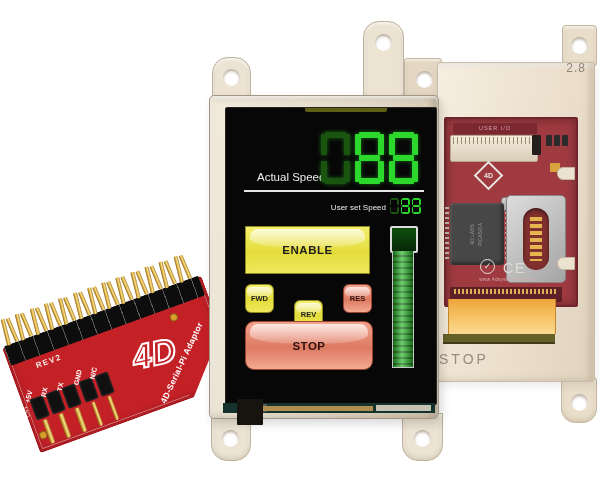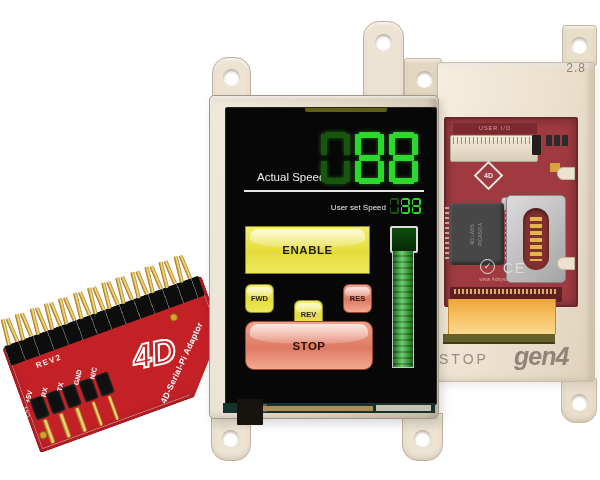--- a/index.html
+++ b/index.html
@@ -212,21 +212,20 @@
       <div class="ce-mark">CE</div>
       <div class="website">www.4dsystems.com.au</div>
       <div class="ffc-bottom"></div>
     </div>
 
     <div class="clip" style="left:119px;top:104px;"></div>
     <div class="clip" style="left:119px;top:194px;"></div>
     <div class="orange-cable"></div>
     <div class="olive-strip"></div>
     <div class="brand-fragment">STOP</div>
-    <div class="gen4-logo">gen4</div>
   </div>
 
   <div class="abs adapter-wrap">
     <div class="board-face"></div>
     <div class="gpio-strip"></div>
     <div id="gpio-pins">
         <div class="gpio-col" style="left: 6px;">
           <i class="gpin p1"></i>
           <i class="gpin p2"></i>
         </div>

